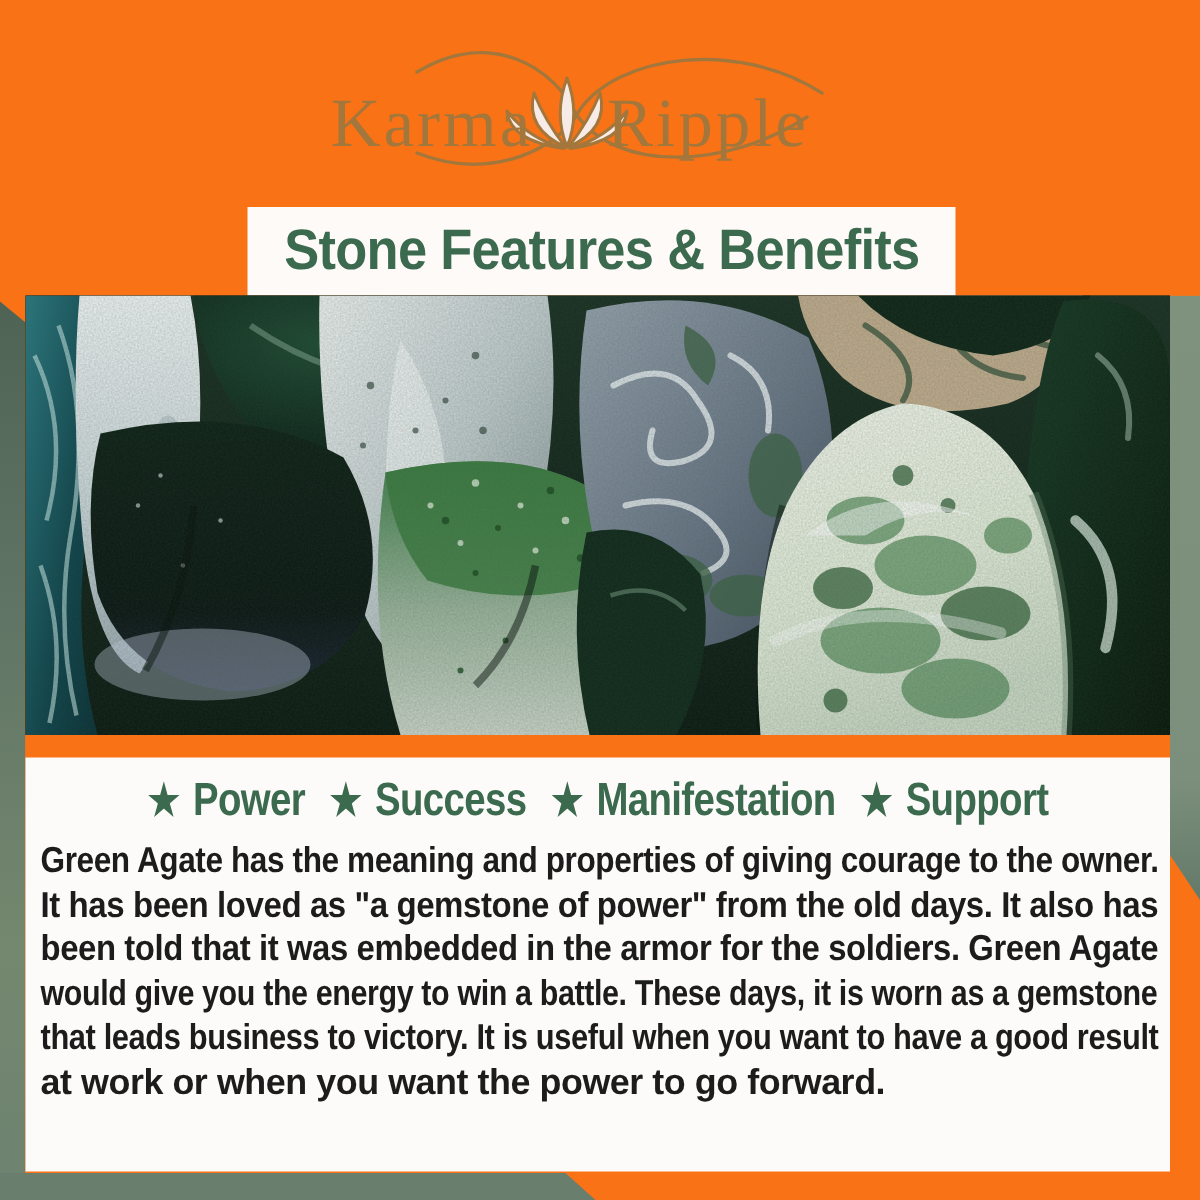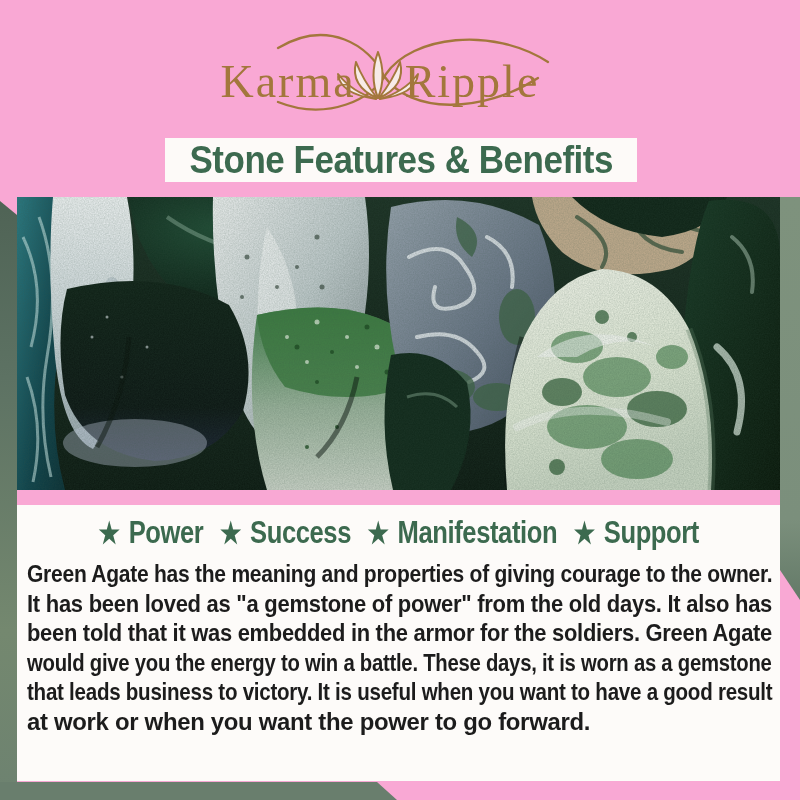--- a/index.html
+++ b/index.html
@@ -1,18 +1,18 @@
 <!DOCTYPE html>
 <html><head>
 <meta charset="utf-8">
 <style>
   html,body{margin:0;padding:0;background:#d8d2cd;}
   .canvas{
     position:relative;width:800px;height:800px;overflow:hidden;
-    background:#f9a8d4;
+    background:#f97316;
     font-family:"Liberation Sans",sans-serif;
   }
   
   .strip{position:absolute;}
   .strip-left{
     left:0;top:197px;width:17px;height:603px;
     background:linear-gradient(180deg,#4f6355 0%,#5d7263 30%,#74886f 72%,#6d8270 100%);
     clip-path:polygon(0 4px,100% 18px,100% 100%,0 100%);
   }
   .strip-right{
@@ -27,21 +27,21 @@
   }
   
   .logo{position:absolute;left:160px;top:18px;width:460px;height:104px;}
   .logo svg{display:block;}
   .logo text{
     font-family:"Liberation Serif","DejaVu Serif",serif;
     font-size:46px;fill:#a3773c;letter-spacing:2px;
   }
   
   .title-band{
-    position:absolute;left:165px;top:138px;width:472px;height:44px;
+    position:absolute;left:165px;top:138px;width:472px;height:59px;
     background:#fdfaf8;display:flex;align-items:center;justify-content:center;
   }
   .title-band .title{
     font-size:38px;font-weight:bold;color:#3c6a4f;letter-spacing:-0.5px;
     display:inline-block;white-space:nowrap;transform-origin:center center;
   }
   
   .photo{position:absolute;left:17px;top:197px;width:763px;height:293px;background:#0c1a11;}
   
   .label-ribbon{

